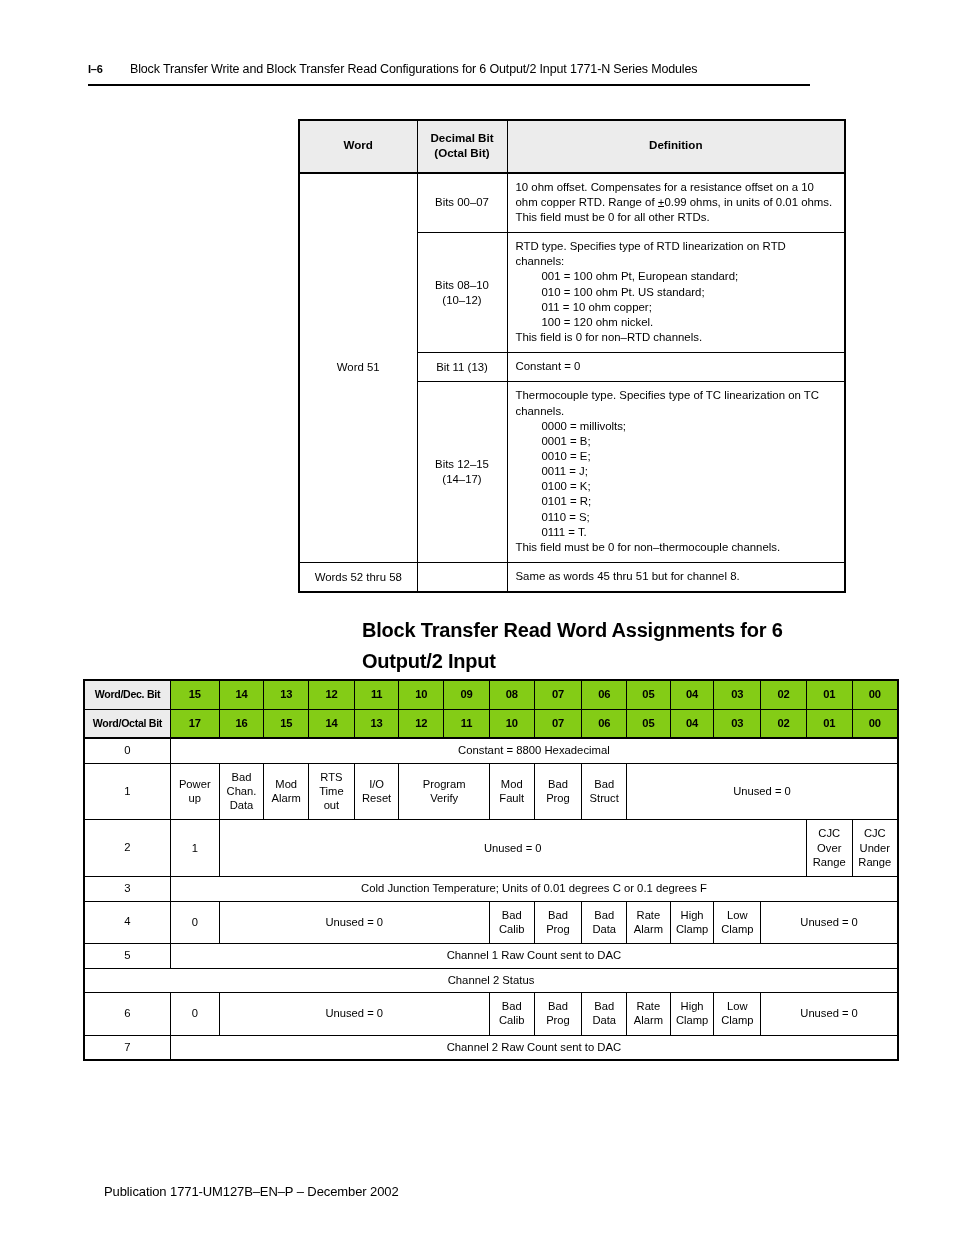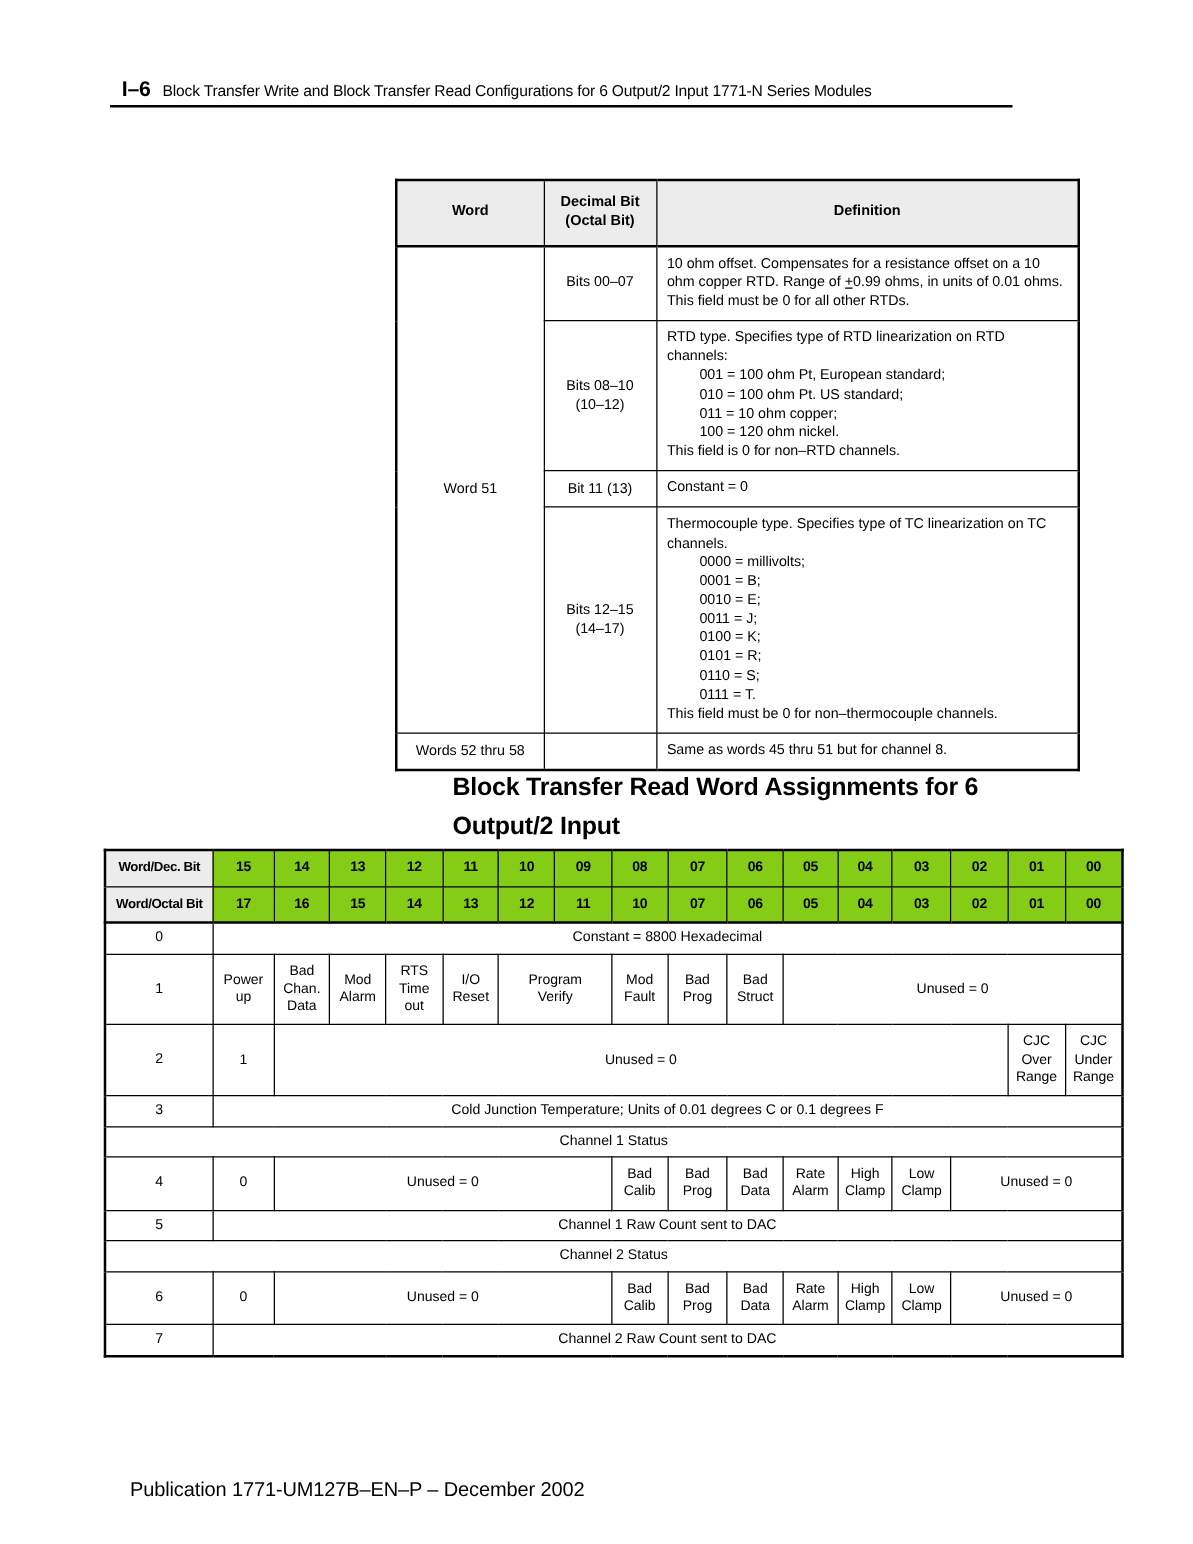--- a/index.html
+++ b/index.html
@@ -19,53 +19,51 @@
   
   .page-header {
     position: absolute;
     left: 88px;
     top: 62px;
     width: 722px;
     display: flex;
     align-items: baseline;
   }
   .page-header .folio {
-    font-size: 17px;
+    font-size: 11px;
     font-weight: bold;
     letter-spacing: -0.2px;
     width: 42px;
     flex: 0 0 42px;
-    text-align: center;
   }
   .page-header .hdr-title {
     font-size: 12.5px;
     font-weight: normal;
     letter-spacing: -0.15px;
     white-space: nowrap;
   }
   .header-rule {
     position: absolute;
     left: 88px;
     top: 84px;
     width: 722px;
     height: 2px;
     background: #000;
   }
 
   
   .table1 {
     position: absolute;
-    left: 316px;
+    left: 298px;
     top: 119px;
     width: 546px;
     border-collapse: collapse;
     table-layout: fixed;
     font-size: 11.4px;
     line-height: 1.33;
-    margin-top: 24px;
   }
   .table1 col.c-word   { width: 118px; }
   .table1 col.c-bit    { width: 90px; }
   .table1 col.c-def    { width: 338px; }
 
   .table1 th, .table1 td {
     border: 1px solid #000;
     padding: 0;
     vertical-align: middle;
   }
@@ -170,21 +168,21 @@
   .table2 td.span-all {
     font-size: 11.3px;
     padding: 5px 2px;
   }
 
   
   .footer {
     position: absolute;
     left: 104px;
     top: 1184px;
-    font-size: 16px;
+    font-size: 13px;
     letter-spacing: -0.1px;
   }
 </style>
 </head>
 <body>
 
 <div class="page-header">
   <span class="folio">I–6</span>
   <span class="hdr-title">Block Transfer Write and Block Transfer Read Configurations for 6 Output/2 Input 1771-N Series Modules</span>
 </div>
@@ -401,25 +399,20 @@
           <div>Range</div>
         </td>
       </tr>
       <tr>
         <td class="wordnum edge-l">3</td>
         <td class="span-all edge-r" colspan="16">
           <div>Cold Junction Temperature; Units of 0.01 degrees C or 0.1 degrees F</div>
         </td>
       </tr>
       <tr>
-        <td class="span-all edge-l edge-r" colspan="17">
-          <div>Channel 1 Status</div>
-        </td>
-      </tr>
-      <tr>
         <td class="wordnum edge-l">4</td>
         <td class="tallcell">
           <div>0</div>
         </td>
         <td class="tallcell" colspan="6">
           <div>Unused = 0</div>
         </td>
         <td class="tallcell">
           <div>Bad</div>
           <div>Calib</div>

